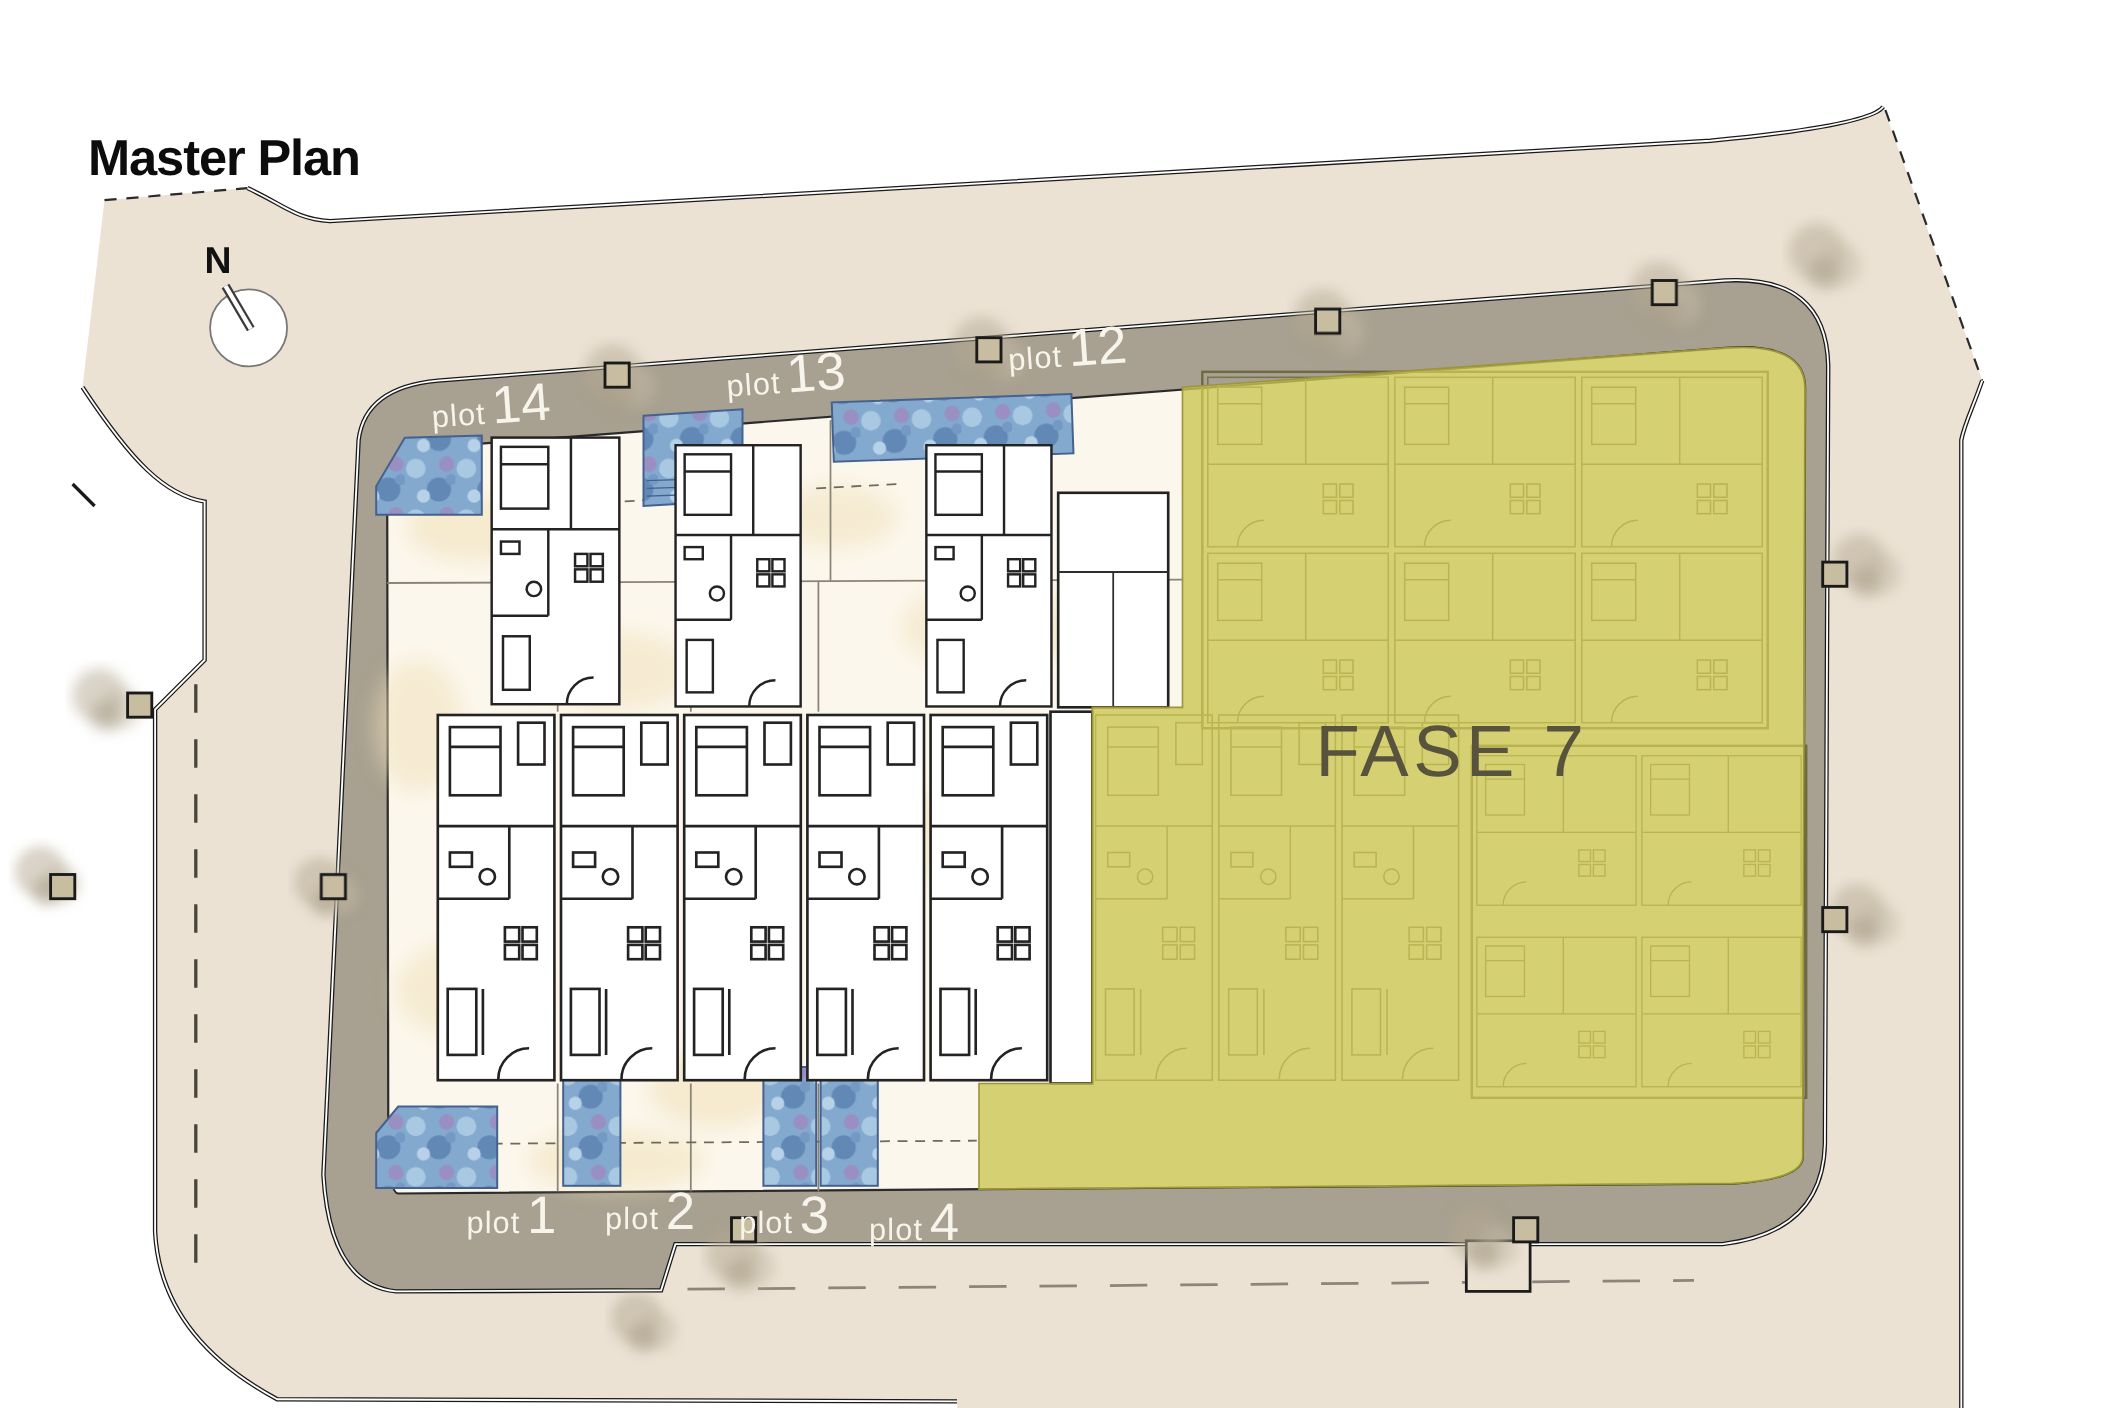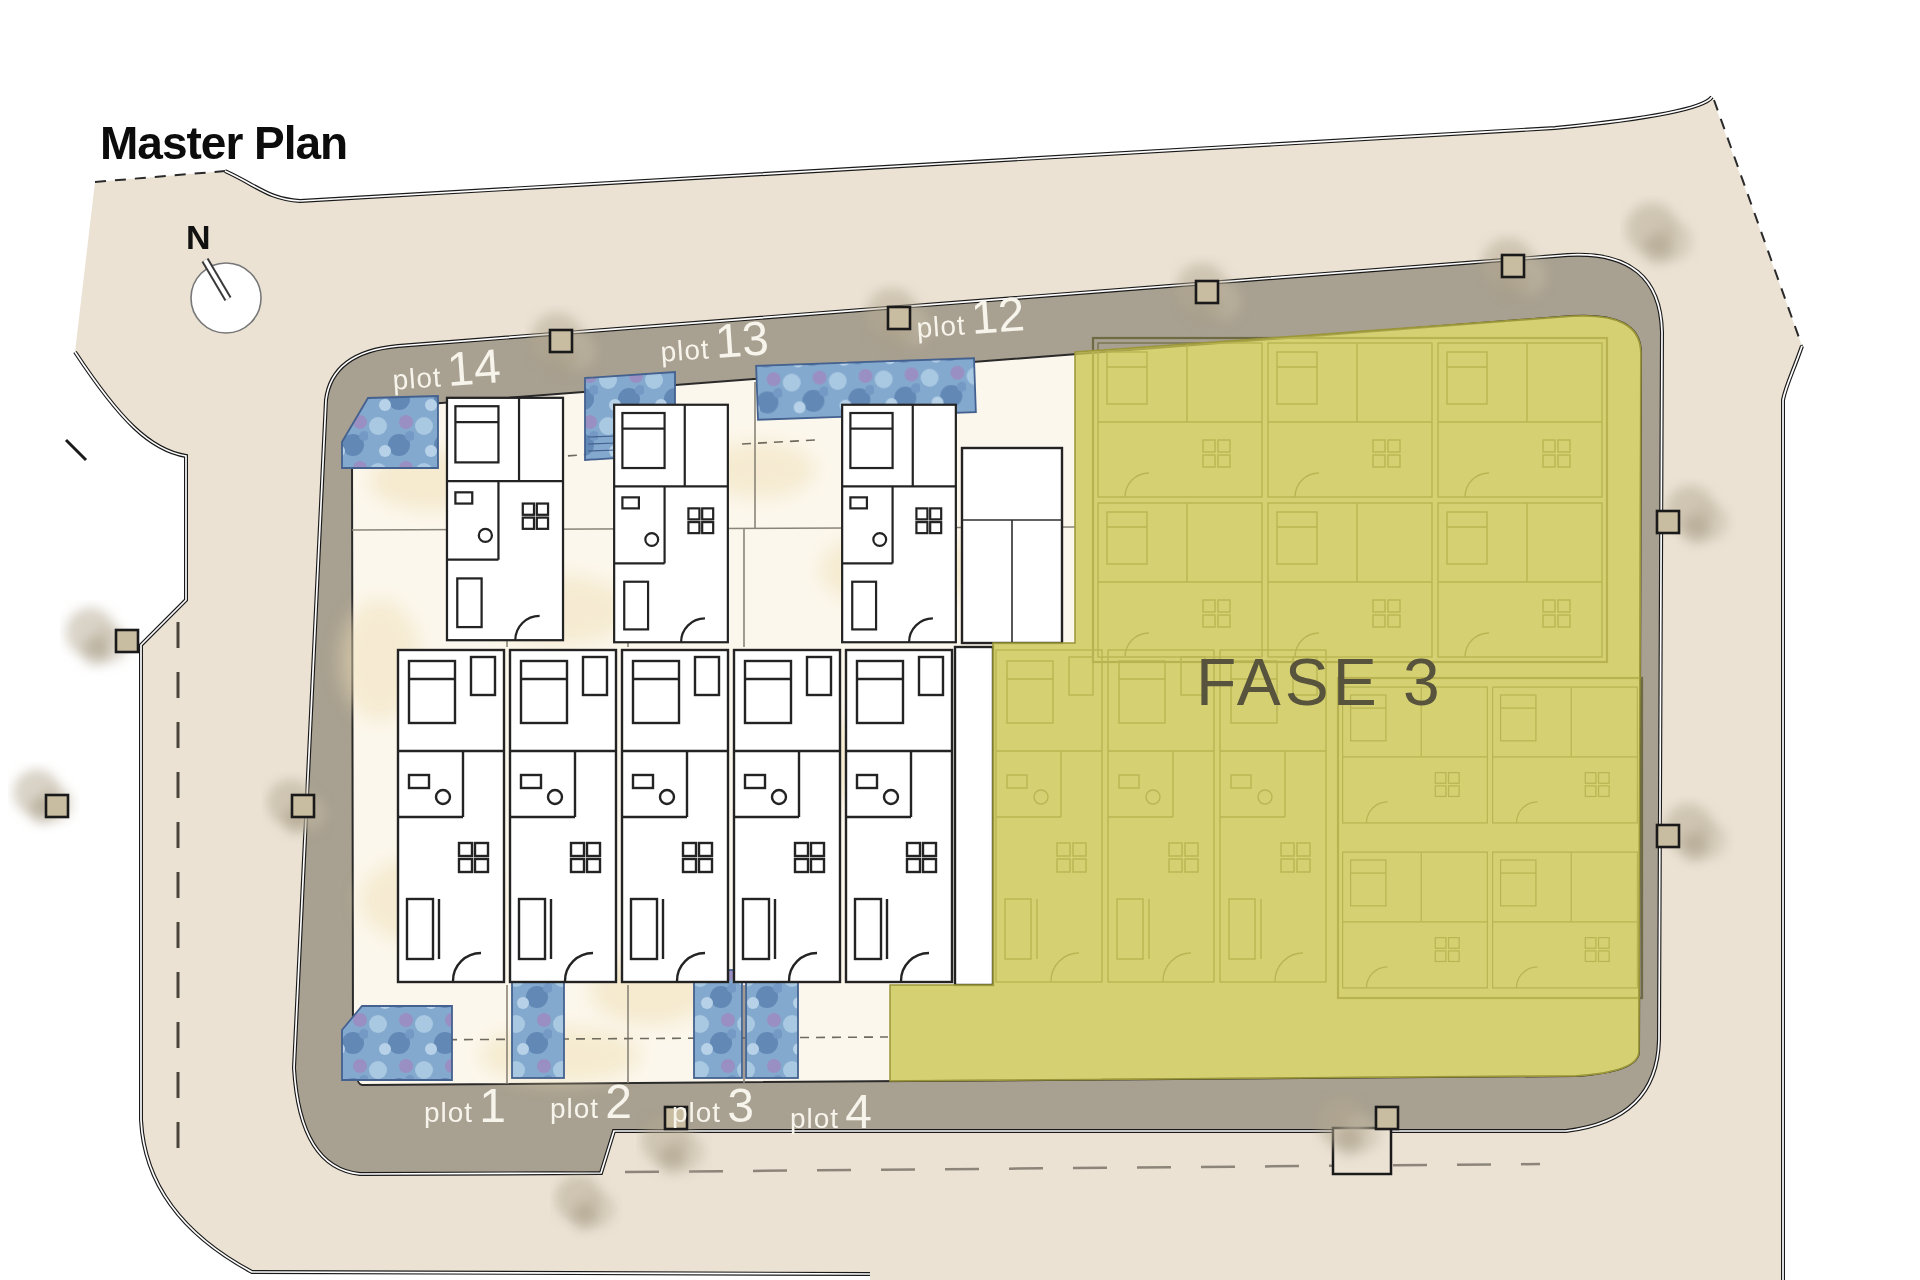--- a/index.html
+++ b/index.html
@@ -1,20 +1,20 @@
 <!DOCTYPE html>
 <html><head>
 <meta charset="utf-8">
 <style>
   html,body{margin:0;padding:0;background:#ffffff;}
   #stage{position:relative;width:1920px;height:1280px;overflow:hidden;
          font-family:"Liberation Sans", sans-serif;background:#ffffff;}
   #plan-svg{position:absolute;left:0;top:0;}
   .txt{position:absolute;white-space:nowrap;}
-  #master-plan-title{left:100px;top:116px;font-size:46px;font-weight:bold;color:#0c0c0c;letter-spacing:-1px;}
+  #master-plan-title{left:80px;top:116px;font-size:46px;font-weight:bold;color:#0c0c0c;letter-spacing:-1px;}
   #compass-n{left:186px;top:218px;font-size:34px;font-weight:bold;color:#111;}
   .plot-label{display:flex;align-items:baseline;color:#f7f4ec;}
   .plot-label .w{font-size:28px;letter-spacing:1px;}
   .plot-label .n{font-size:48px;margin-left:6px;letter-spacing:0px;}
   .tilt{transform:rotate(-4deg);}
   #lbl-plot14{left:392px;top:342px;}
   #lbl-plot13{left:660px;top:314px;}
   #lbl-plot12{left:916px;top:290px;}
   #lbl-plot1{left:424px;top:1078px;}
   #lbl-plot2{left:550px;top:1074px;}
@@ -294,15 +294,15 @@
 </div>
 <div class="txt plot-label" id="lbl-plot3">
   <span class="w">plot</span>
   <span class="n">3</span>
 </div>
 <div class="txt plot-label" id="lbl-plot4">
   <span class="w">plot</span>
   <span class="n">4</span>
 </div>
 
-<div class="txt" id="fase2-label">FASE 3</div>
+<div class="txt" id="fase2-label">FASE 7</div>
 
 </div>
 
 </body></html>

